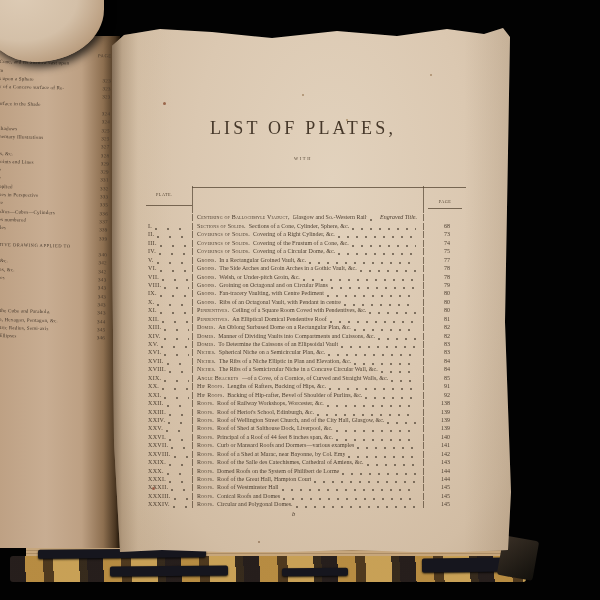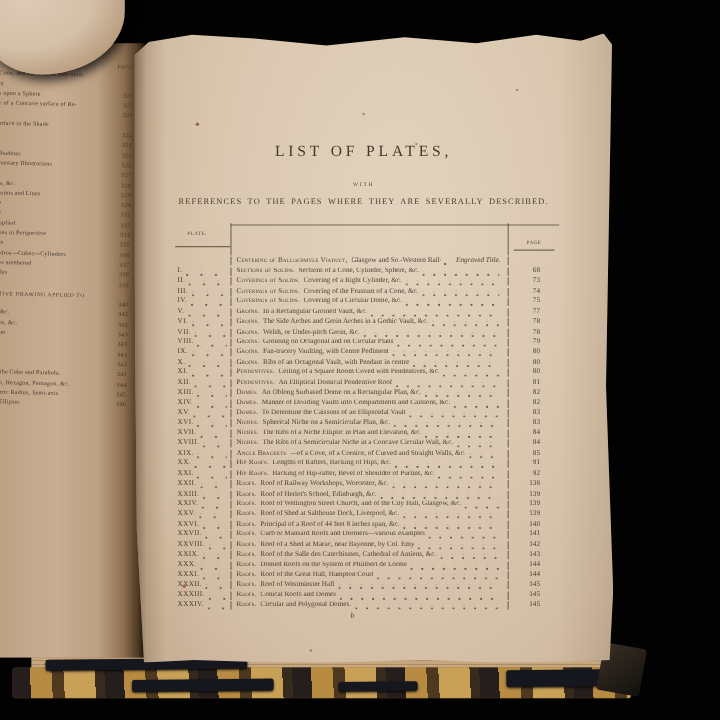--- a/index.html
+++ b/index.html
@@ -44,21 +44,21 @@
   .page{position:absolute;left:112px;top:22px;width:400px;height:530px;z-index:3;color:#4a3c2e;
     background:radial-gradient(ellipse at 55% 30%,#e2d2bd 0%,#dbc8b1 45%,#d2bda4 78%,#c3ac91 100%);
     clip-path:polygon(0 24px,12px 13px,48px 7px,100px 10px,160px 16px,225px 9px,285px 14px,335px 7px,
       372px 12px,391px 6px,398px 15px,396px 130px,393px 300px,399px 470px,396px 528px,330px 531px,
       240px 528px,140px 531px,50px 528px,8px 530px,2px 420px,0 200px);}
   .page::before{content:"";position:absolute;inset:0;pointer-events:none;
     background:linear-gradient(90deg,rgba(70,48,26,.55) 0,rgba(120,92,60,.28) 10px,rgba(190,165,130,.12) 26px,
       rgba(0,0,0,0) 60px,rgba(0,0,0,0) 88%,rgba(120,95,65,.18) 100%);}
 
   .title-block{position:absolute;left:0;right:18px;top:96px;text-align:center;}
-  .main-title{font-size:13px;letter-spacing:3.2px;color:#46382a;font-weight:normal;}
+  .main-title{font-size:18px;letter-spacing:3.2px;color:#46382a;font-weight:normal;}
   .with-word{margin-top:17px;font-size:4.4px;letter-spacing:1.6px;color:#554636;}
   .subtitle{margin-top:8px;font-size:7px;letter-spacing:.9px;word-spacing:2px;color:#4a3c2e;}
 
   
   .plates-table{position:absolute;left:34px;top:164px;width:320px;}
   .topline{position:absolute;left:46px;right:0;top:1px;border-top:.5px solid rgba(84,68,50,.75);}
   .thead{display:grid;grid-template-columns:46px 1fr 42px;height:27px;}
   .thead .hc1{border-bottom:.5px solid rgba(84,68,50,.75);height:13px;font-size:4.2px;
     letter-spacing:.5px;padding:6px 0 0 10px;color:#51422f;}
   .thead .hc2{border-left:.5px solid rgba(84,68,50,.7);border-right:.5px solid rgba(84,68,50,.7);}
@@ -282,21 +282,20 @@
   </div>
 </div>
   </div>
 
   <div class="curl"></div>
 
   <div class="page">
     <div class="title-block">
       <div class="main-title">LIST OF PLATES,</div>
       <div class="with-word">WITH</div>
-      <div class="subtitle">REFERENCES TO THE PAGES WHERE THEY ARE SEVERALLY DESCRIBED.</div>
     </div>
 
     <div class="plates-table">
       <div class="topline"></div>
       <div class="thead">
         <div class="hc1">PLATE.</div>
         <div class="hc2"></div>
         <div class="hc3">PAGE</div>
       </div>
       <div id="rows">

